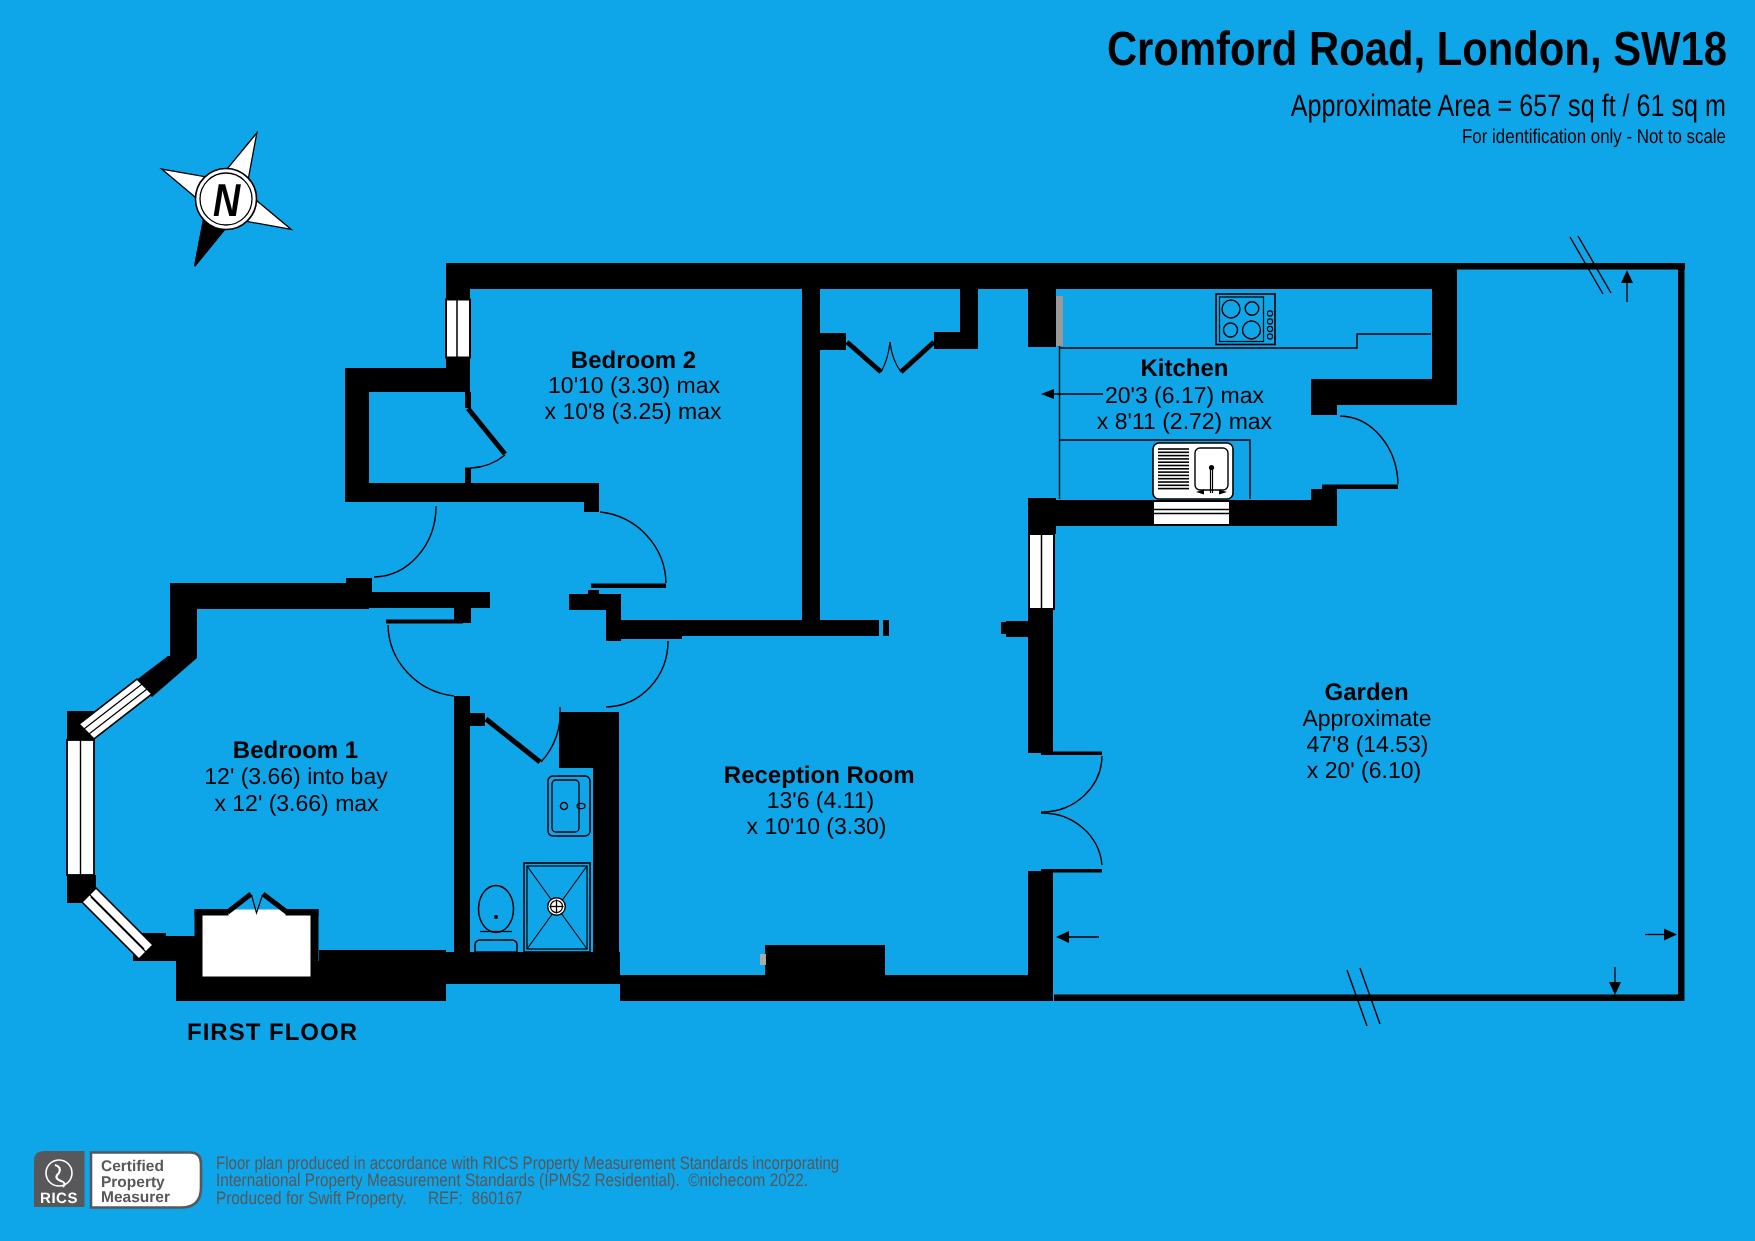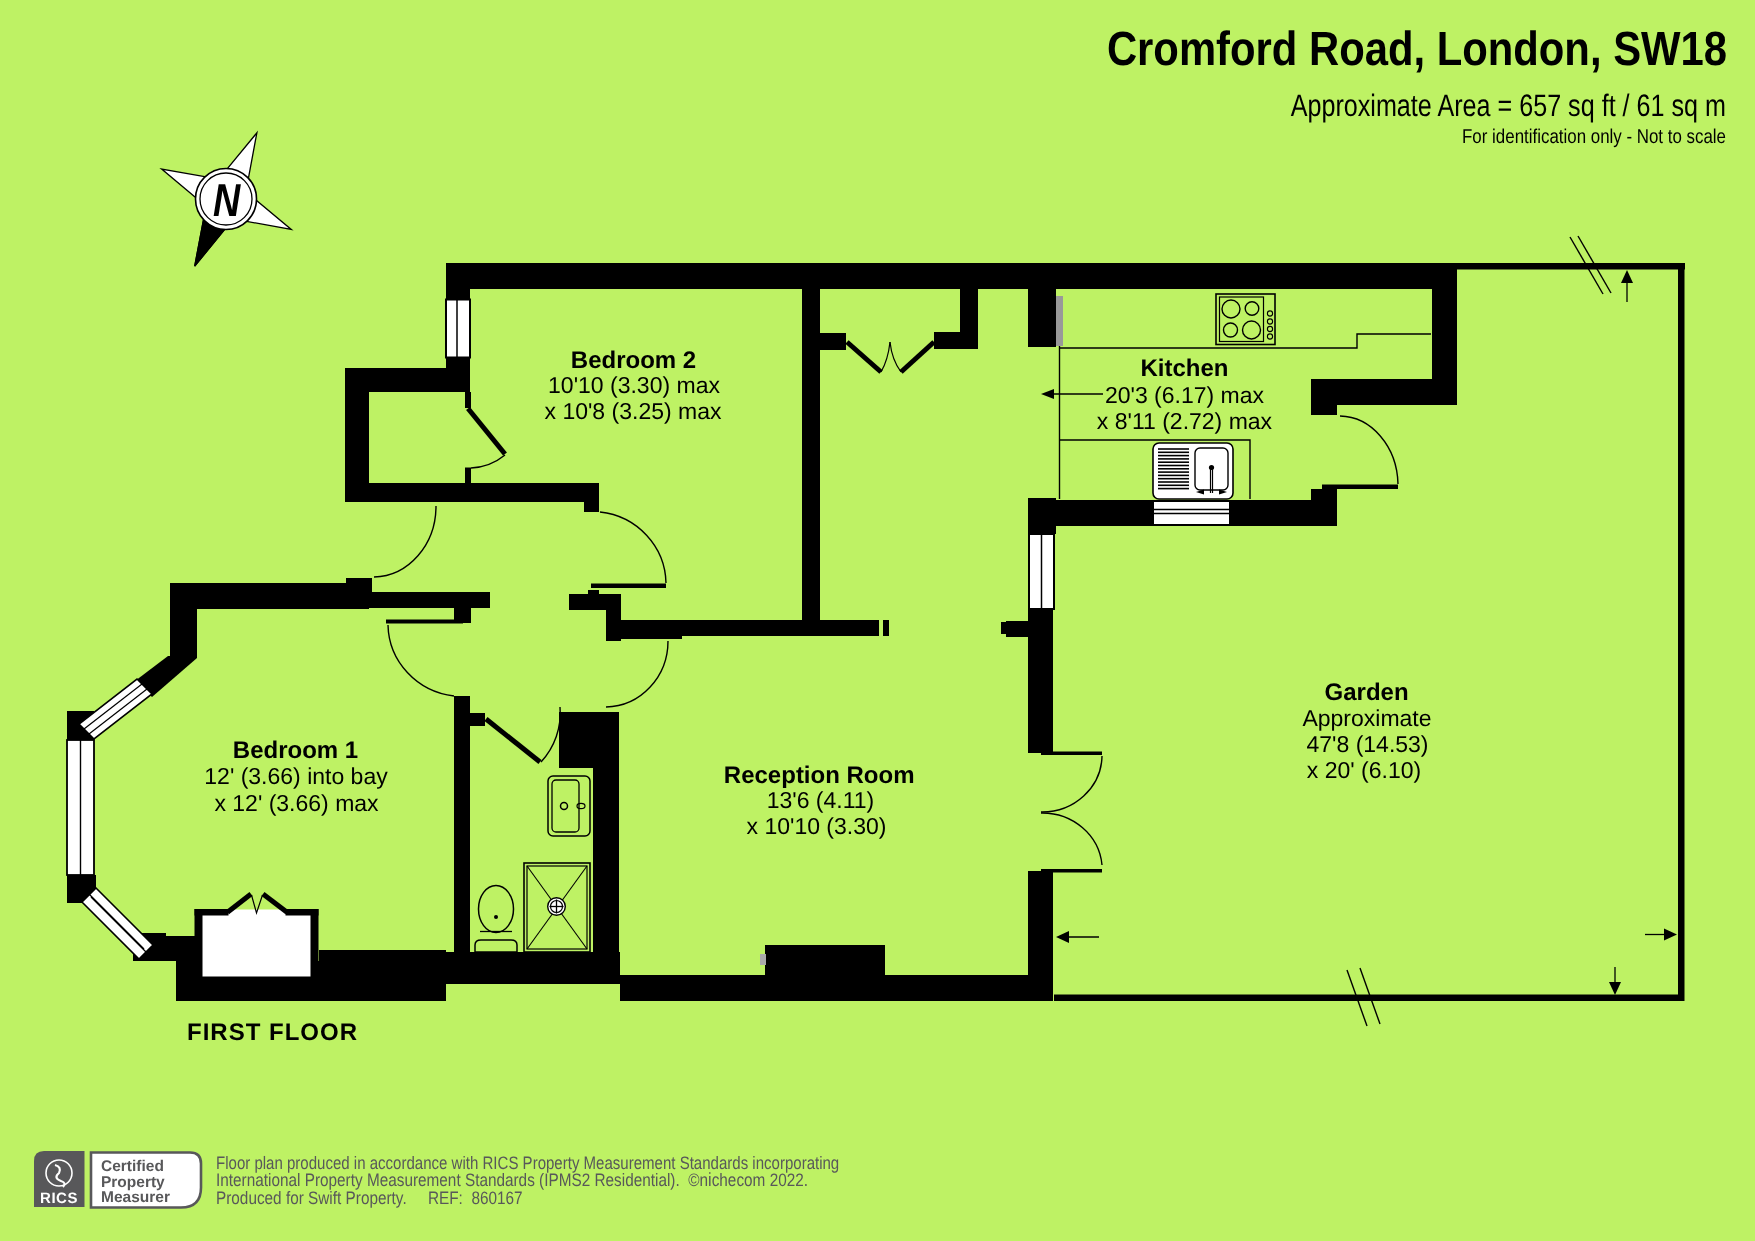--- a/index.html
+++ b/index.html
@@ -1,16 +1,16 @@
 <!DOCTYPE html>
 <html><head>
 <meta charset="utf-8">
 <style>
   html,body{margin:0;padding:0;background:#ffffff;}
-  #page{position:relative;width:1755px;height:1241px;background:#bef264;overflow:hidden;
+  #page{position:relative;width:1755px;height:1241px;background:#0ea5e9;overflow:hidden;
         font-family:"Liberation Sans", sans-serif;}
   svg{position:absolute;left:0;top:0;}
   text{font-family:"Liberation Sans", sans-serif;text-rendering:geometricPrecision;}
 </style>
 </head>
 <body>
 <div id="page">
 <svg width="1755" height="1241" viewBox="0 0 1755 1241">
 
 <g>

